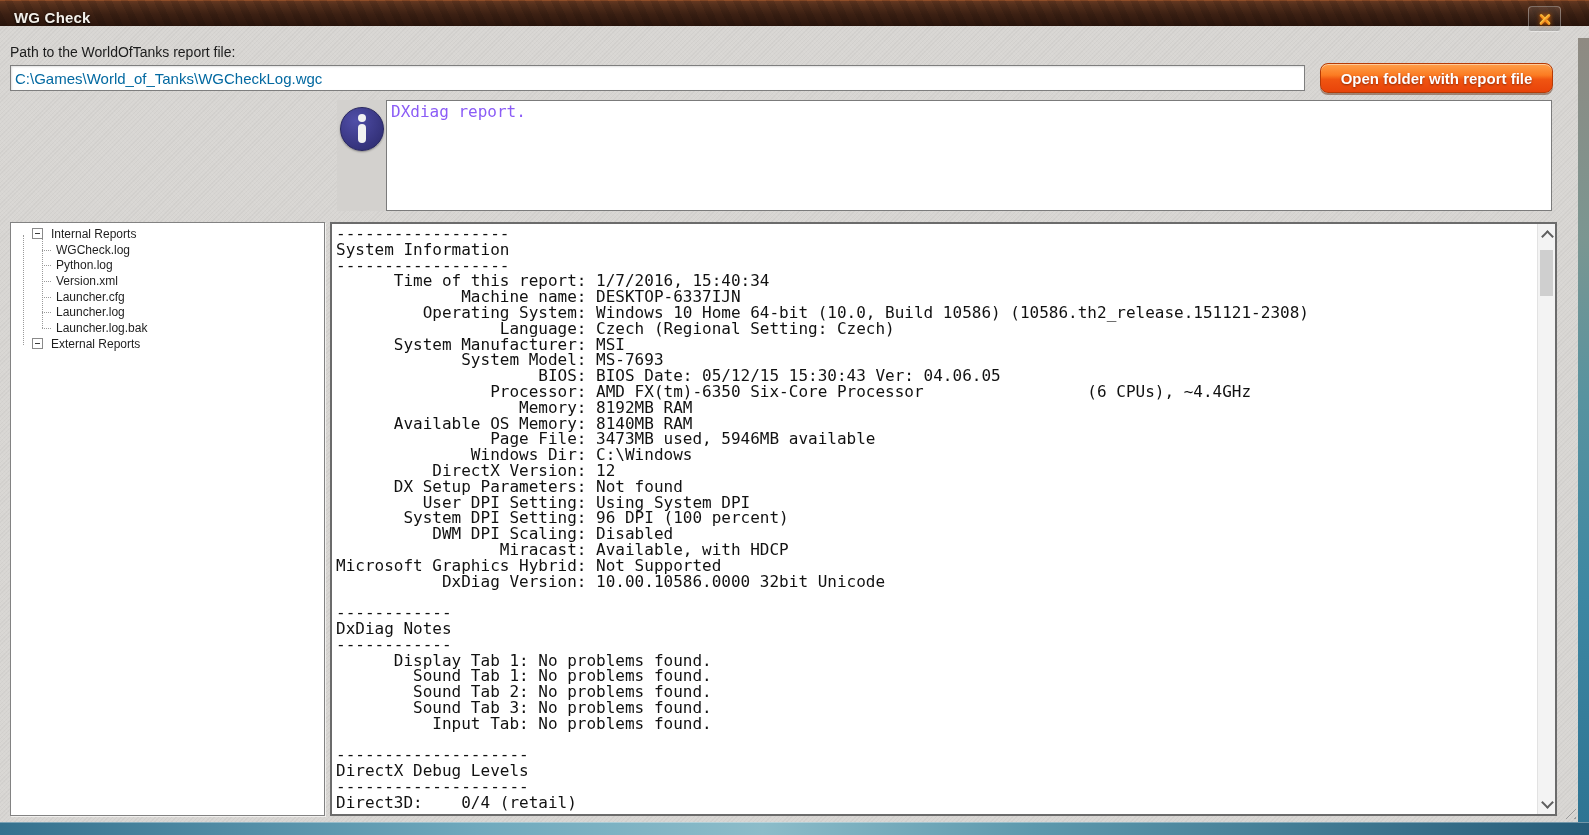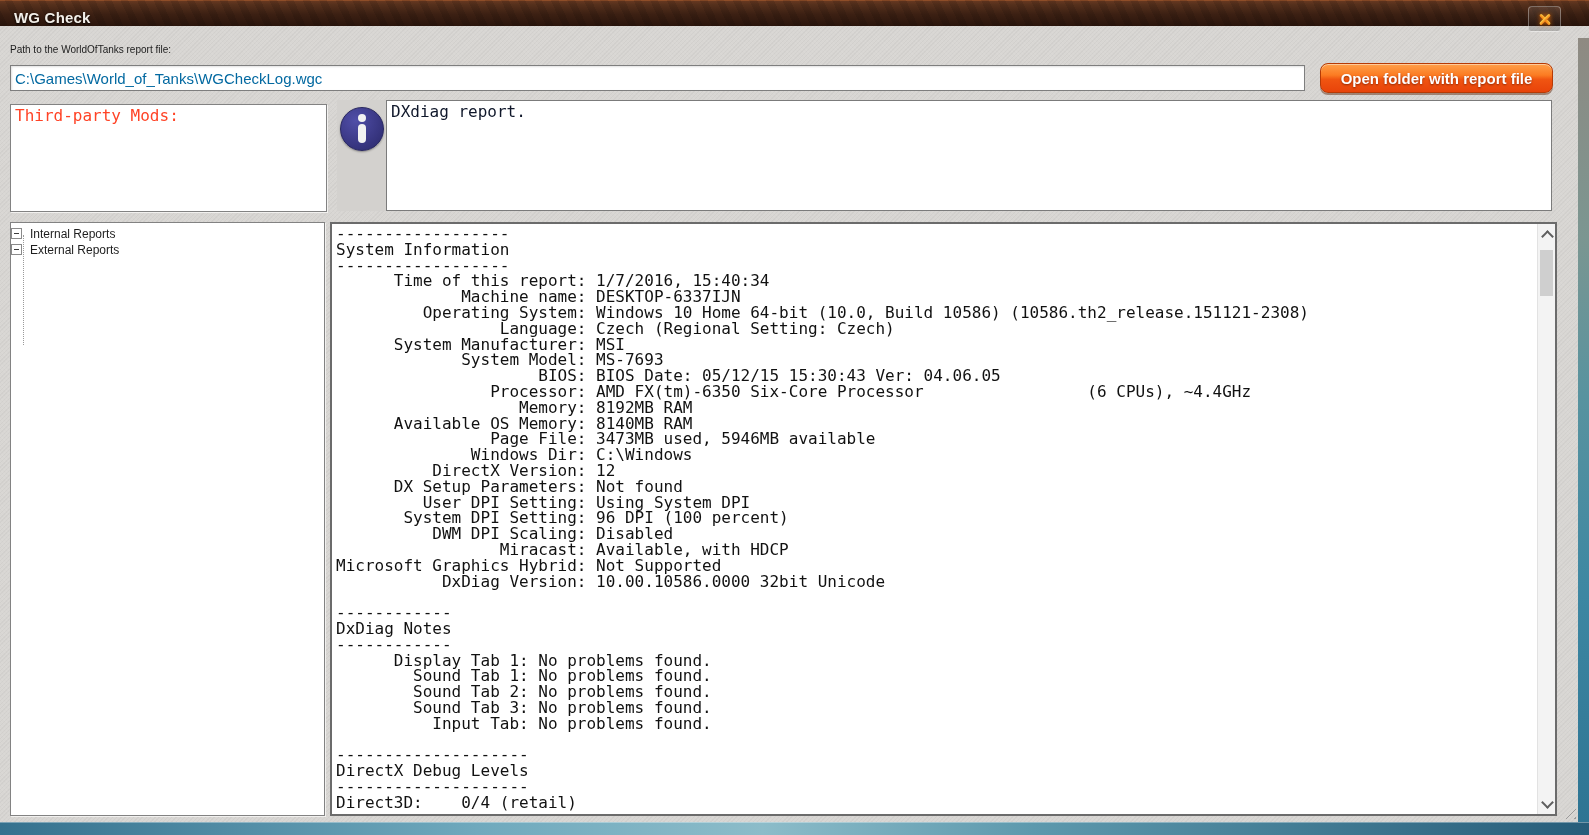--- a/index.html
+++ b/index.html
@@ -33,21 +33,21 @@
   }
   .close-x{position:absolute;left:50%;top:50%;width:12px;height:12px;transform:translate(-50%,-50%);}
   .close-x i{
     position:absolute;left:-1px;top:5px;width:14px;height:3px;border-radius:2px;
     background:linear-gradient(180deg,#ffd24a,#f07a10);
     box-shadow:0 0 5px rgba(255,120,0,.9);
   }
   .close-x i:first-child{transform:rotate(45deg);}
   .close-x i:last-child{transform:rotate(-45deg);}
   
-  .path-label{position:absolute;left:10px;top:44px;font-size:10px;color:#1c1c1c;}
+  .path-label{position:absolute;left:10px;top:44px;font-size:14px;color:#1c1c1c;}
   .path-input{
     position:absolute;left:10px;top:65px;width:1289px;height:24px;
     border:1px solid #7e7e7e;background:#fff;font-family:"Liberation Sans",sans-serif;
     font-size:15px;color:#0369a1;padding:0 0 0 4px;box-shadow:inset 1px 1px 2px rgba(0,0,0,.12);
   }
   .open-btn{
     position:absolute;left:1320px;top:63px;width:233px;height:30px;
     background:linear-gradient(180deg,#ffa04a 0%,#fb7b22 40%,#f05511 55%,#e8430a 100%);
     border:1px solid #b63a05;border-radius:8px;
     box-shadow:0 2px 0 rgba(90,30,0,.45), inset 0 1px 0 rgba(255,255,255,.45);
@@ -76,32 +76,32 @@
   }
   .info-circle .stem{
     position:absolute;left:17px;top:16px;width:8px;height:19px;border-radius:4px;background:#f2f2f2;
   }
   .info-box{
     position:absolute;left:386px;top:100px;width:1166px;height:111px;
     background:#fff;border:1px solid #7b7b7b;box-sizing:border-box;
   }
   .info-box pre{
     margin:0;padding:2px 4px;font-family:"DejaVu Sans Mono","Liberation Mono",monospace;
-    font-size:16px;line-height:18px;color:#0f172a;white-space:pre;
+    font-size:16px;line-height:18px;color:#8b5cf6;white-space:pre;
   }
   
   .tree-panel{
     position:absolute;left:10px;top:222px;width:315px;height:594px;
     background:#fff;border:1px solid #828282;box-shadow:1px 1px 0 #f2f1ef;
     box-sizing:border-box;overflow:hidden;
   }
   .tree{position:relative;padding-top:3px;font-size:12px;color:#1e1e1e;}
   .roots-connector{position:absolute;left:12px;top:12px;height:110px;width:0;border-left:1px dotted #9a9a9a;}
   .trow{height:15.7px;display:flex;align-items:center;position:relative;}
-  .trow.root{padding-left:0;}
+  .trow.root{padding-left:21px;}
   .expander{
     position:relative;width:9px;height:9px;border:1px solid #8a8a8a;background:#fff;
     margin-right:5px;flex:none;z-index:1;
   }
   .expander::after{content:"";position:absolute;left:2px;top:4px;width:5px;height:1px;background:#3c3c3c;}
   .trow.child{padding-left:42px;}
   .trow.child::before{
     content:"";position:absolute;left:31px;top:8px;width:9px;height:0;border-top:1px dotted #9a9a9a;
   }
   .tgroup{position:relative;}
@@ -160,42 +160,59 @@
           <i></i>
           <i></i>
         </span>
     </button>
   </div>
 
   <div class="path-label">Path to the WorldOfTanks report file:</div>
   <input class="path-input" value="C:\Games\World_of_Tanks\WGCheckLog.wgc" style="">
   <button class="open-btn">Open folder with report file</button>
 
-  <div class="mods-box">
-    <pre class="mods-text">Third-party Mods:</pre>
-  </div>
 
   <div class="info-icon-panel">
     <div class="info-circle">
       <span class="dot"></span>
         <span class="stem"></span>
     </div>
   </div>
 
   <div class="info-box">
     <pre>DXdiag report.</pre>
   </div>
 
   <div class="tree-panel">
     <div class="tree">
       <div class="roots-connector"></div>
 
       <div class="trow root">
         <span class="expander"></span>
         <span class="tlabel">Internal Reports</span>
+      </div>
+      <div class="tgroup">
+        <div class="trow child">
+          <span class="tlabel">WGCheck.log</span>
+        </div>
+        <div class="trow child">
+          <span class="tlabel">Python.log</span>
+        </div>
+        <div class="trow child">
+          <span class="tlabel">Version.xml</span>
+        </div>
+        <div class="trow child">
+          <span class="tlabel">Launcher.cfg</span>
+        </div>
+        <div class="trow child">
+          <span class="tlabel">Launcher.log</span>
+        </div>
+        <div class="trow child">
+          <span class="tlabel">Launcher.log.bak</span>
+        </div>
       </div>
 
       <div class="trow root">
         <span class="expander"></span>
         <span class="tlabel">External Reports</span>
       </div>
     </div>
   </div>
 
   <div class="report-panel">

